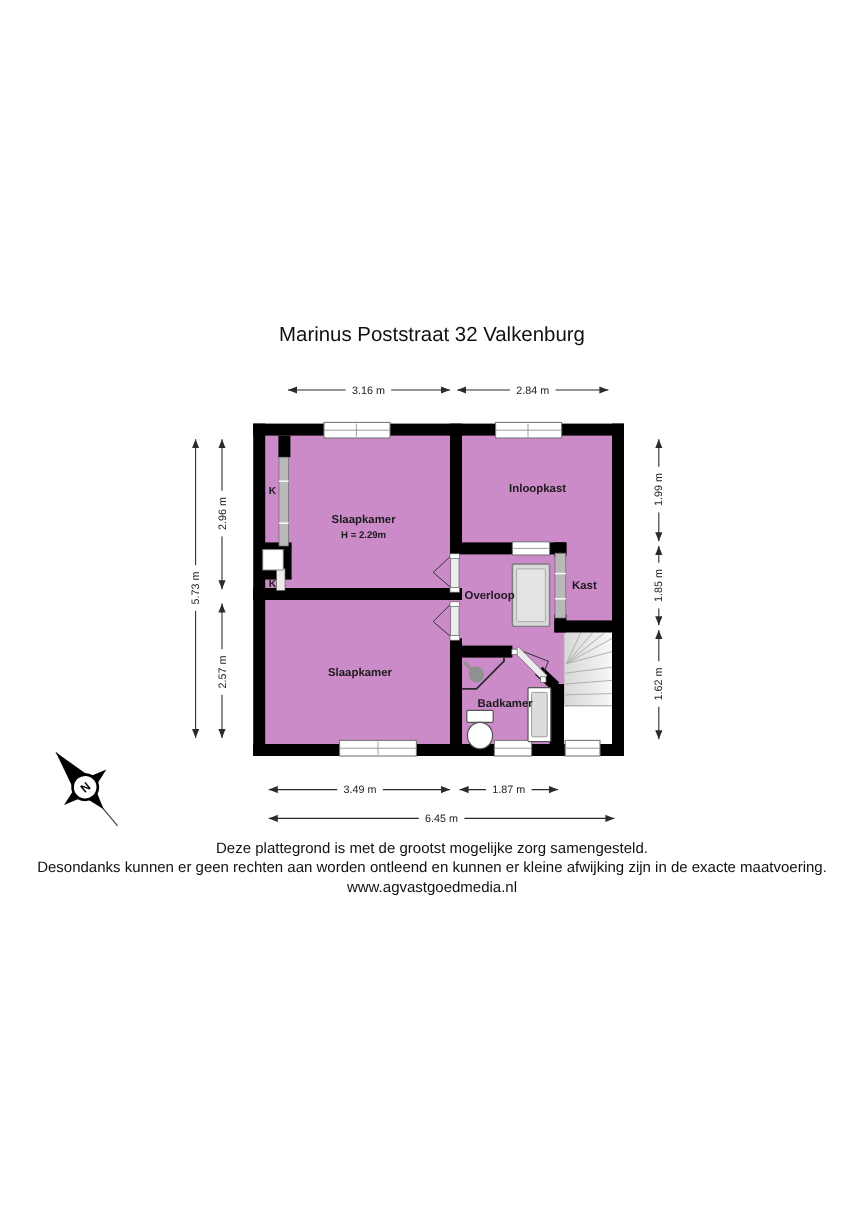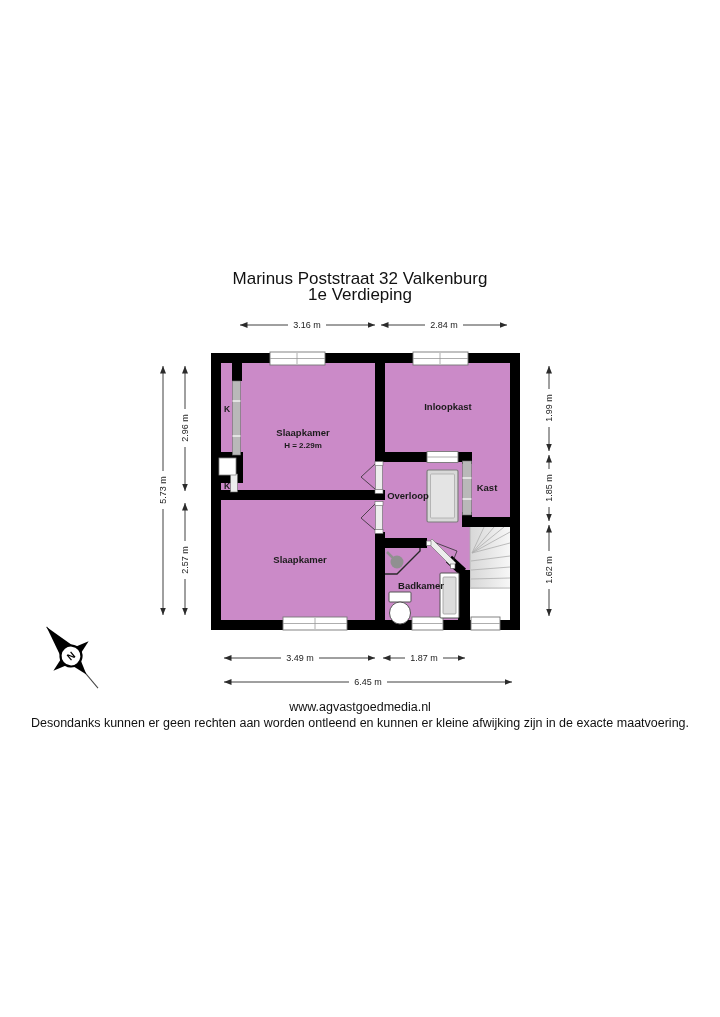--- a/index.html
+++ b/index.html
@@ -33,21 +33,20 @@
   .compass-point{fill:#000;}
   .compass-axis{stroke:#444;stroke-width:1;}
   .compass-circle{fill:#fff;stroke:#000;stroke-width:2.2;}
   .compass-n{font-weight:bold;font-size:10px;fill:#000;text-anchor:middle;}
 </style>
 </head>
 <body>
 
 <div class="title-block">
   <div>Marinus Poststraat 32 Valkenburg</div>
-  <div>1e Verdieping</div>
 </div>
 
 <svg class="plan" width="720" height="1017" viewBox="0 0 720 1017">
   <defs>
     <marker id="arr" markerWidth="9" markerHeight="7" refX="7.5" refY="3" orient="auto-start-reverse" markerUnits="userSpaceOnUse">
       <path d="M0,0 L7.5,3 L0,6 Z" fill="#2b2b2b"></path>
     </marker>
     <linearGradient id="sg" x1="0" y1="0" x2="1" y2="0">
       <stop offset="0" stop-color="#D7D7D7"></stop>
       <stop offset="1" stop-color="#F7F7F7"></stop>
@@ -263,15 +262,16 @@
     <polygon class="compass-point" points="0,-38 8,-7 -8,-7"></polygon>
     <polygon class="compass-point" points="0,24 5.5,7 -5.5,7"></polygon>
     <polygon class="compass-point" points="23,0 7,5 7,-5"></polygon>
     <polygon class="compass-point" points="-23,0 -7,5 -7,-5"></polygon>
     <circle class="compass-circle" cx="0" cy="0" r="10.5"></circle>
     <text class="compass-n" x="0" y="3.6">N</text>
   </g>
 </svg>
 
 <div class="footer-block">
+  <div>Deze plattegrond is met de grootst mogelijke zorg samengesteld.</div>
+  <div>Desondanks kunnen er geen rechten aan worden ontleend en kunnen er kleine afwijking zijn in de exacte maatvoering.</div>
   <div>www.agvastgoedmedia.nl</div>
-  <div>Desondanks kunnen er geen rechten aan worden ontleend en kunnen er kleine afwijking zijn in de exacte maatvoering.</div>
 </div>
 
 </body></html>

